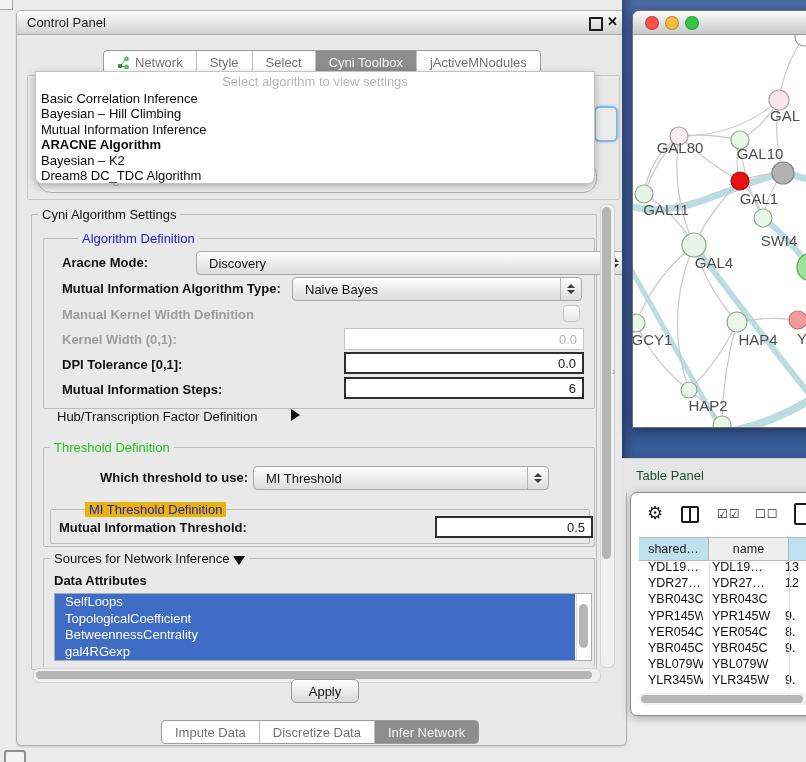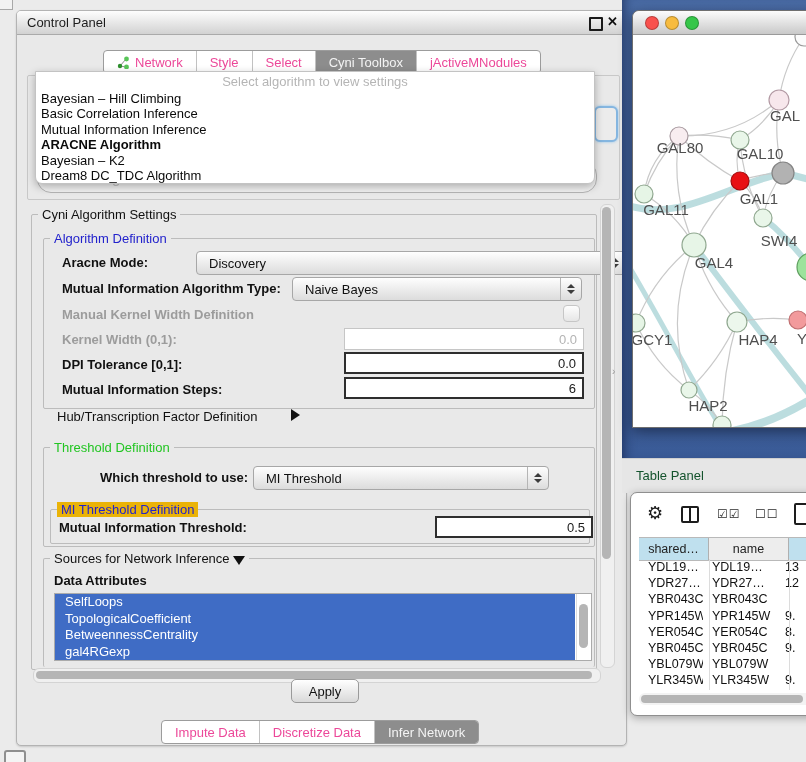--- a/index.html
+++ b/index.html
@@ -24,21 +24,21 @@
   .cp-title{left:10px;top:4px;font-size:13px;color:#1c1c1c;}
   .win-float{left:572px;top:6px;width:10px;height:10px;border:2px solid #1a1a1a;border-radius:1px;}
   .win-close{left:590px;top:3px;font-size:13px;font-weight:bold;color:#111;}
   
   .tabbar{
     display:flex;align-items:stretch;height:22px;
     background:#fff;border:1px solid #9c9c9c;border-radius:4px;overflow:hidden;
   }
   .tabbar .tab{
     display:flex;align-items:center;gap:5px;padding:0 13px;
-    font-size:13px;color:#ec4899;border-right:1px solid #c2c2c2;cursor:default;white-space:nowrap;
+    font-size:13px;color:#737373;border-right:1px solid #c2c2c2;cursor:default;white-space:nowrap;
   }
   .tabbar .tab:last-child{border-right:none;}
   .tabbar .tab.sel{background:#8d8d8d;color:#f4f4f4;}
   .top-tabs{left:86px;top:39px;}
   .bottom-tabs{left:146px;top:719px;}
   
   .popup{
     left:18px;top:60px;width:558px;height:111px;
     background:#fff;border:1px solid #c3c3c3;border-radius:0 0 7px 7px;
     box-shadow:0 3px 8px rgba(0,0,0,.28);z-index:30;overflow:hidden;
@@ -56,21 +56,21 @@
     border:1px solid #b5b5b5;border-radius:14px;z-index:2;overflow:hidden;
   }
   .gal-combo span{position:absolute;left:74px;top:7px;font-size:15px;color:#c3c3c3;}
   .blue-frag{
     left:577px;top:95px;width:20px;height:32px;background:#ececec;
     border:2px solid #85b6e0;border-radius:6px;box-shadow:0 0 3px #8cc0ea;z-index:2;
   }
   
   .group{border:1px solid #bcbcbc;border-radius:2px;}
   .gtitle{position:absolute;top:-8px;left:6px;background:#e9e9e9;padding:0 4px;font-size:13px;color:#111;white-space:nowrap;}
-  .gtitle.blue{color:#2222cc;}
+  .gtitle.blue{color:#2222cc;margin-left:28px;}
   .gtitle.green{color:#22c522;}
   .lbl{font-size:13px;font-weight:bold;color:#111;white-space:nowrap;}
   .lbl.dis{color:#9c9c9c;}
   .lbl.plain{font-weight:normal;}
   .combo{
     background:linear-gradient(#fefefe,#dcdcdc);
     border:1px solid #a7a7a7;border-radius:4px;
     font-size:13px;color:#111;display:flex;align-items:center;
   }
   .combo .val{padding-left:12px;flex:1;}
@@ -177,22 +177,22 @@
 
   <div class="abs panelA"></div>
   <div class="abs gal-combo">
     <span>galFiltered.sif default node</span>
   </div>
   <div class="abs blue-frag"></div>
 
   <div class="abs popup">
     <div class="ph">Select algorithm to view settings</div>
     <div id="popup-items">
+        <div class="opt">Basic Correlation Inference</div>
         <div class="opt">Bayesian – Hill Climbing</div>
-        <div class="opt">Basic Correlation Inference</div>
         <div class="opt">Mutual Information Inference</div>
         <div class="opt b">ARACNE Algorithm</div>
         <div class="opt">Bayesian – K2</div>
         <div class="opt">Dream8 DC_TDC Algorithm</div>
       </div>
   </div>
 
   <div class="abs" style="left:10px;top:182px;width:592px;height:490px;">
 
     <div class="abs group" style="left:4px;top:21px;width:564px;height:454px;">

